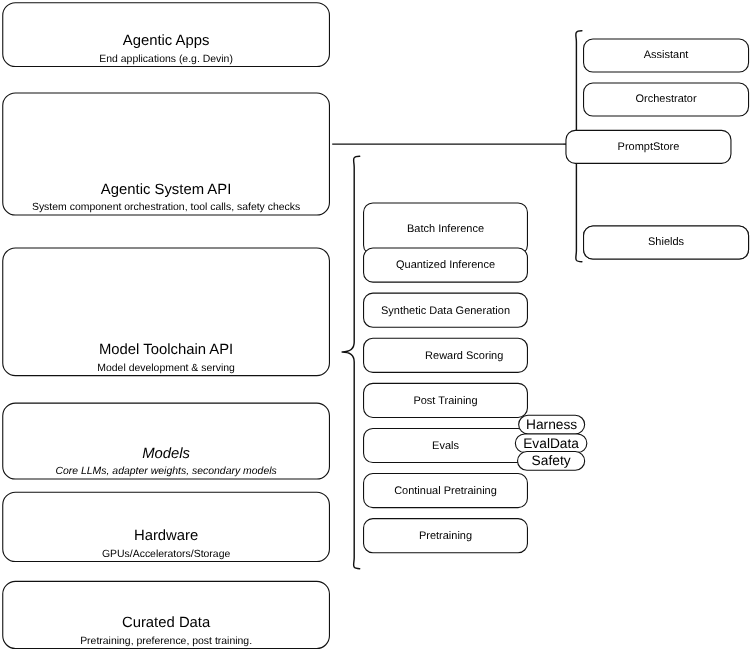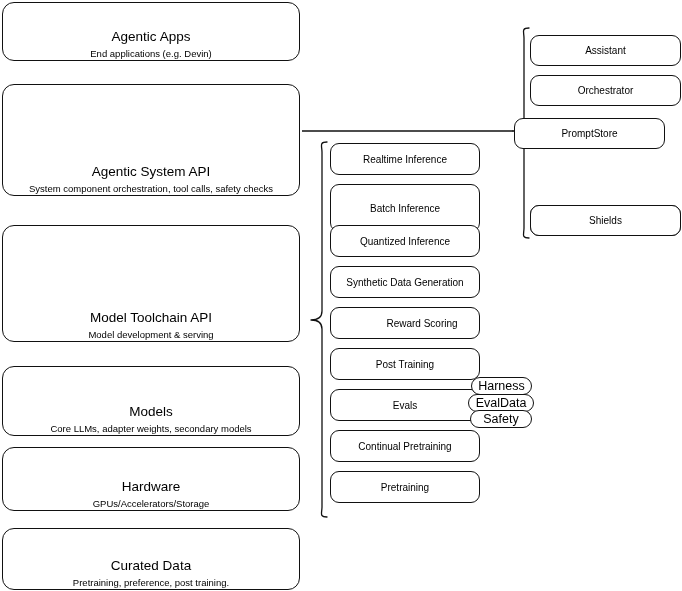--- a/index.html
+++ b/index.html
@@ -129,21 +129,21 @@
   </div>
 
   <div class="box layer-box" style="left:2px; top:225px; width:298px; height:117px;">
     <div class="inner" style="margin-top:-10px;">
       <div class="title">Model Toolchain API</div>
       <div class="subtitle">Model development &amp; serving</div>
     </div>
   </div>
 
   <div class="box layer-box" style="left:2px; top:366px; width:298px; height:70px;">
-    <div class="inner" style="margin-top:12px;">
+    <div class="inner" style="margin-top:12px;font-style:italic;">
       <div class="title">Models</div>
       <div class="subtitle">Core LLMs, adapter weights, secondary models</div>
     </div>
   </div>
 
   <div class="box layer-box" style="left:2px; top:447px; width:298px; height:64px;">
     <div class="inner" style="margin-top:0px;">
       <div class="title">Hardware</div>
       <div class="subtitle">GPUs/Accelerators/Storage</div>
     </div>
@@ -176,23 +176,20 @@
       <path class="brace-path" d="M 327 142
                C 319 142, 322 146, 322 152
                L 322 311
                C 322 317, 319 320, 311 320
                C 319 320, 322 323, 322 329
                L 322 507
                C 322 513, 319 517, 327 517"></path>
     </svg>
   </div>
 
-  <div class="chip" style="left:330px; top:143px; width:150px; height:32px;">
-    <span>Realtime Inference</span>
-  </div>
   <div class="chip" style="left:330px; top:184px; width:150px; height:48px;">
     <span>Batch Inference</span>
   </div>
   <div class="chip" style="left:330px; top:225px; width:150px; height:32px;">
     <span>Quantized Inference</span>
   </div>
   <div class="chip" style="left:330px; top:266px; width:150px; height:32px;">
     <span>Synthetic Data Generation</span>
   </div>
   <div class="chip" style="left:330px; top:307px; width:150px; height:32px;padding-left:34px;">

